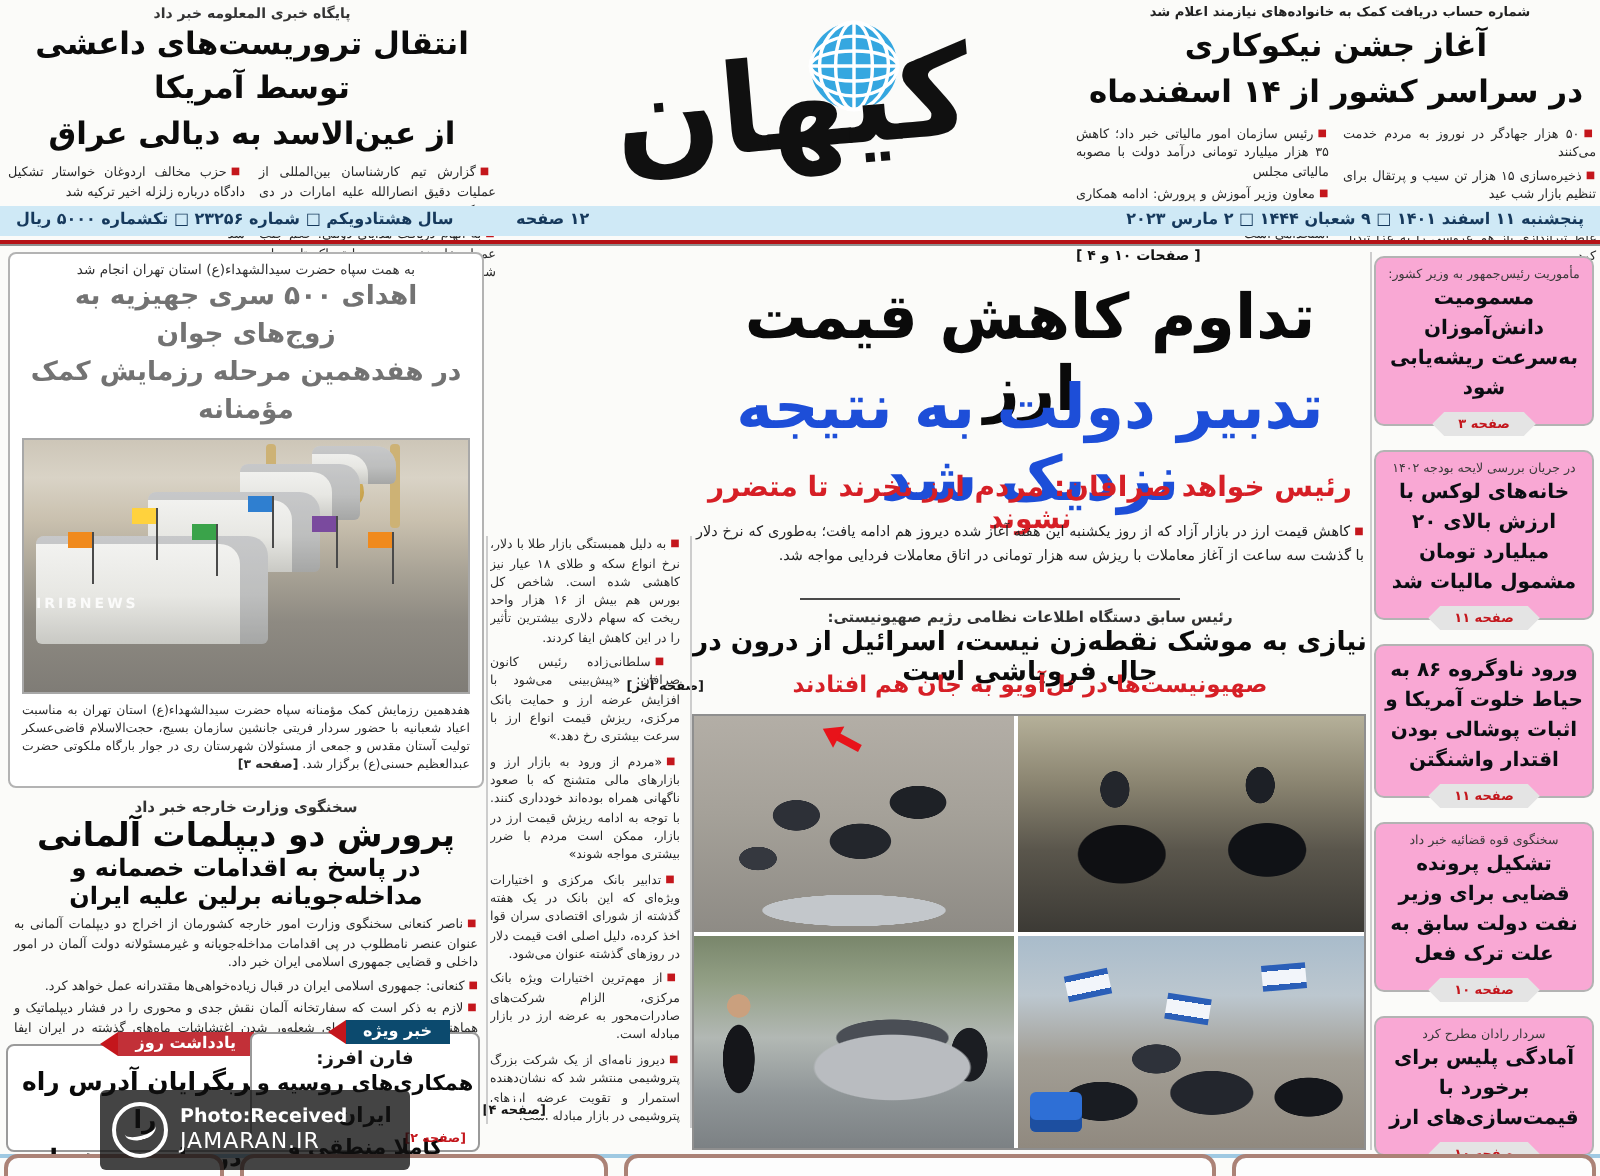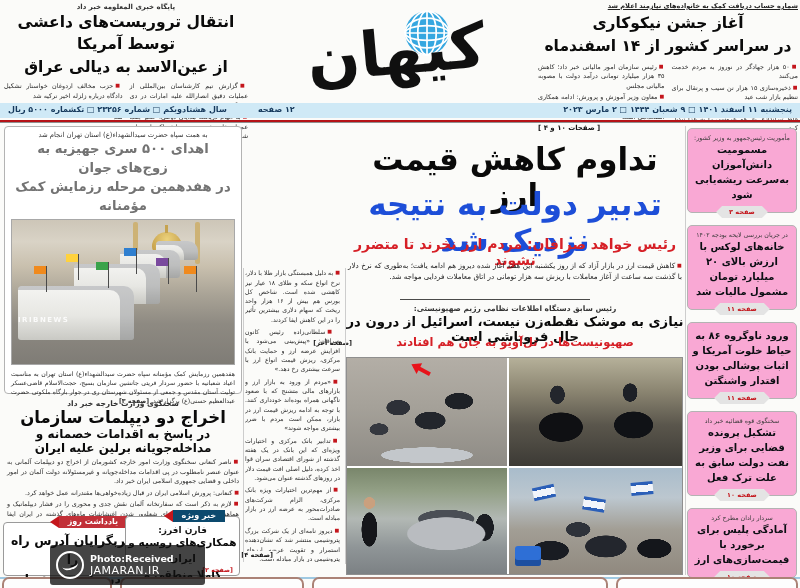--- a/index.html
+++ b/index.html
@@ -5,21 +5,21 @@
   * { margin:0; padding:0; box-sizing:border-box; }
   body { font-family:"DejaVu Sans", sans-serif; background:#e9e9e7; }
   .page { position:relative; width:800px; height:588px; background:#fbfbf9; overflow:hidden;
           outline:1px solid #c6c6c6; direction:rtl; color:#151515; }
 
   
   .tl { position:absolute; top:3px; left:4px; width:244px; text-align:center; }
   .tl .kick { font-size:7px; font-weight:bold; color:#333; }
   .tl h1 { font-size:15.5px; line-height:1.45; color:#0b0b0b; }
   .tr { position:absolute; top:2px; right:2px; width:260px; text-align:center; }
-  .tr .over { font-size:6.6px; font-weight:bold; text-align:right; color:#222; padding-left:4px;text-decoration:underline; }
+  .tr .over { font-size:6.6px; font-weight:bold; text-align:center; color:#222; padding-left:4px; }
   .tr h1 { font-size:15.5px; line-height:1.5; margin-top:2px; color:#0b0b0b; }
   .minicols { display:flex; gap:7px; margin-top:4px; text-align:justify; }
   .minicols > div { flex:1; }
   .b { font-size:6.4px; line-height:1.5; color:#2a2a2a; margin-bottom:2px; }
   .b::before { content:"■"; color:#c4161c; font-size:5px; margin-left:2px; position:relative; top:-1px; }
   .pref { font-size:7px; font-weight:bold; text-align:left; color:#111; }
 
   .mast { position:absolute; top:4px; right:262px; width:284px; height:97px; }
   .mast .globe { position:absolute; right:88px; top:6px; }
   .mast .title { position:absolute; inset:0; display:flex; align-items:center; justify-content:center;
@@ -99,21 +99,21 @@
   .market { position:absolute; top:268px; right:460px; width:95px; height:294px; overflow:hidden;
             font-size:6.2px; text-align:justify; }
   .market .b { font-size:6.2px; margin-bottom:3px; }
   .market-pref { position:absolute; top:551px; right:524px; font-size:6.5px; font-weight:bold; background:#fbfbf9; padding:0 3px; }
 
   
   .jbox { position:absolute; top:126px; left:4px; width:238px; height:268px; border:1px solid #b3b3b3;
           border-radius:4px; background:#fff; padding:4px 6px; text-align:center; }
   .jbox .k { font-size:6.8px; color:#333; }
   .jbox h2 { font-size:13.2px; line-height:1.45; color:#737373; }
-  .pconvoy { position:relative; margin-top:3px; height:146px; border:1px solid #a8a8a8; overflow:hidden;
+  .pconvoy { position:relative; margin-top:3px; height:128px; border:1px solid #a8a8a8; overflow:hidden;
     background:linear-gradient(180deg,#cdc6b8 0%,#d9d3c6 15%,#c9c0ae 32%,#a9a396 52%,#8e8a82 72%,#7f7c76 100%); }
   .dome { position:absolute; top:12px; right:52px; width:30px; height:24px;
           background:radial-gradient(circle at 50% 30%, #ecd27c, #bb923d);
           border-radius:50% 50% 45% 45% / 60% 60% 40% 40%; }
   .dome::after { content:""; position:absolute; top:-7px; left:13px; width:3px; height:8px; background:#c6a34f; }
   .min1, .min2 { position:absolute; top:2px; width:5px; height:42px; background:#cdb275; border-radius:2px; }
   .min1 { right:34px; } .min2 { right:96px; }
   .truck { position:absolute; border-radius:4px 10px 3px 3px;
            background:linear-gradient(180deg,#f4f4f2 0%,#e7e7e3 55%,#c9c9c4 100%);
            box-shadow:inset -14px 4px 0 rgba(40,45,60,.22); }
@@ -320,25 +320,25 @@
       <div class="pc-wm">IRIBNEWS</div>
     </div>
     <div class="jcap">
       <span>هفدهمین رزمایش کمک مؤمنانه سپاه حضرت سیدالشهداء(ع) استان تهران به مناسبت اعیاد شعبانیه با حضور سردار فریتی جانشین سازمان بسیج، حجت‌الاسلام قاضی‌عسکر تولیت آستان مقدس و جمعی از مسئولان شهرستان ری در جوار بارگاه ملکوتی حضرت عبدالعظیم حسنی(ع) برگزار شد.</span>
       <span class="pg">[صفحه ۳]</span>
     </div>
   </section>
 
   <section class="gstory">
     <div class="k">سخنگوی وزارت خارجه خبر داد</div>
-    <h2>اخراج دو دیپلمات سازمان</h2>
+    <h2>پرورش دو دیپلمات آلمانی</h2>
     <h3>در پاسخ به اقدامات خصمانه و مداخله‌جویانه برلین علیه ایران</h3>
     <div class="body">
       <div class="b">ناصر کنعانی سخنگوی وزارت امور خارجه کشورمان از اخراج دو دیپلمات آلمانی به عنوان عنصر نامطلوب در پی اقدامات مداخله‌جویانه و غیرمسئولانه دولت آلمان در امور داخلی و قضایی جمهوری اسلامی ایران خبر داد.</div>
-      <div class="b">کنعانی: پرورش اسلامی ایران در قبال زیاده‌خواهی‌ها مقتدرانه عمل خواهد کرد.</div>
+      <div class="b">کنعانی: جمهوری اسلامی ایران در قبال زیاده‌خواهی‌ها مقتدرانه عمل خواهد کرد.</div>
       <div class="b">لازم به ذکر است که سفارتخانه آلمان نقش جدی و محوری را در فشار دیپلماتیک و هماهنگی‌های بین‌المللی برای شعله‌ور شدن اغتشاشات ماه‌های گذشته در ایران ایفا کرده بود.</div>
       <div class="b">حجت‌الاسلام خطیب وزیر اطلاعات - ۱۶ آذر ۱۴۰۰: اخیراً دولتمردان آلمانی در سفر به اقلیم کردستان با مسلحین تجزیه‌طلب و تروریست ملاقات کرده و قول و قرارهایی گذاشتند.</div>
     </div>
     <div class="g-pref">[صفحه ۱۱]</div>
   </section>
 
   <div class="nbox">
     <span class="boxlabel lab-red">یادداشت روز</span>
     <div class="t"><span>غربگرایان آدرس راه را</span><br>
       <span>در چاه می‌دهند!</span></div>

